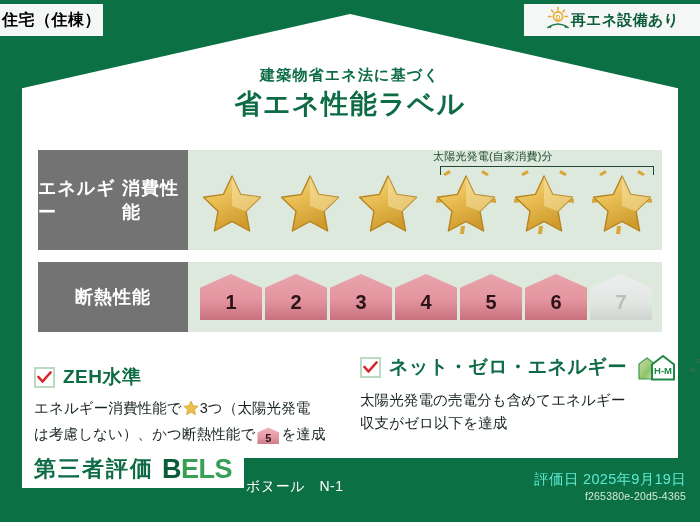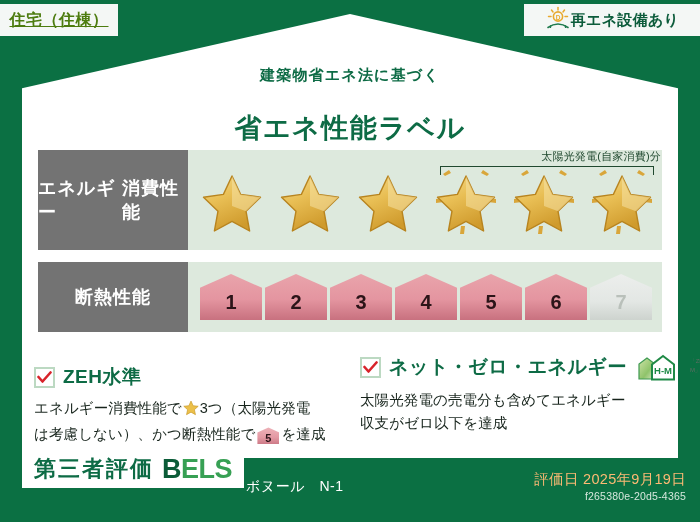--- a/index.html
+++ b/index.html
@@ -34,27 +34,26 @@
     position: absolute;
     background: #f4f7f5;
     display: flex;
     align-items: center;
     justify-content: center;
     box-sizing: border-box;
   }
   .chip-building {
     left: 0px;
     top: 4px;
-    width: 118px;
+    width: 103px;
     height: 32px;
     font-size: 16px;
     font-weight: bold;
-    color: #4d7c0f;
+    color: #000000;
     letter-spacing: 0.5px;
-    text-decoration: underline;
   }
   .chip-renewable {
     right: 0px;
     top: 4px;
     width: 176px;
     height: 32px;
     gap: 0;
     padding-left: 0;
   }
   .chip-renewable .re-text {
@@ -79,21 +78,20 @@
   .title-main {
     position: absolute;
     left: 0;
     top: 86px;
     width: 700px;
     text-align: center;
     font-size: 27px;
     font-weight: bold;
     color: #0d6b45;
     letter-spacing: 1.5px;
-    margin-top: 24px;
   }
 
   
   .row {
     position: absolute;
     display: flex;
     align-items: stretch;
     background: #dde9dd;
   }
   .row-energy { left: 38px; top: 150px; width: 624px; height: 100px; }
@@ -134,21 +132,21 @@
     align-items: center;
     justify-content: center;
   }
 
   
   .solar-note {
     position: absolute;
     left: 245px;
     top: -1px;
     width: 228px;
-    text-align: right;
+    text-align: left;
     font-size: 11px;
     color: #20492f;
     letter-spacing: 0.2px;
   }
   .solar-bracket {
     position: absolute;
     left: 252px;
     top: 16px;
     width: 214px;
     height: 9px;
@@ -292,21 +290,21 @@
     color: #ffffff;
     letter-spacing: 0.5px;
     white-space: nowrap;
   }
   .eval-date {
     position: absolute;
     right: 14px;
     top: 470px;
     text-align: center;
     font-size: 14.5px;
-    color: #fdba74;
+    color: #5eead4;
     letter-spacing: 0.3px;
   }
   .eval-id {
     position: absolute;
     right: 14px;
     top: 490px;
     text-align: right;
     font-size: 10.5px;
     color: #d6e7dd;
     letter-spacing: 0.2px;

